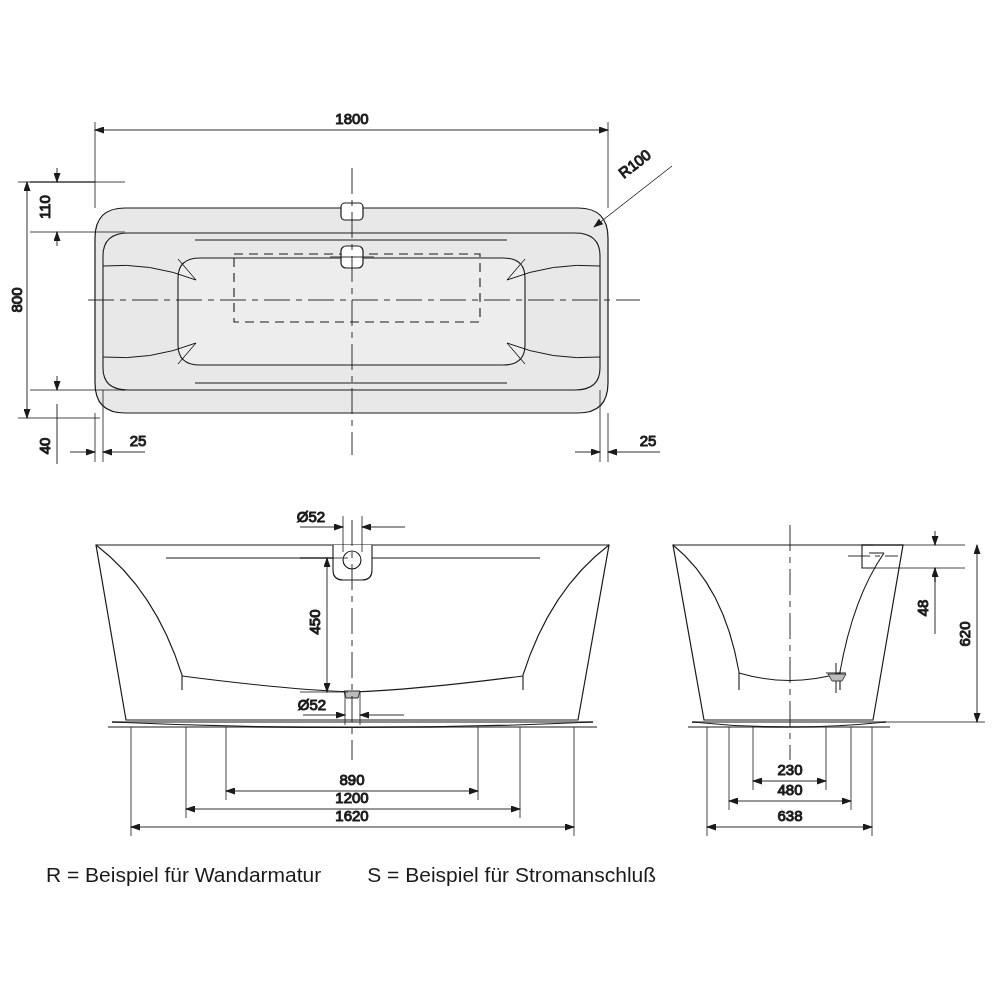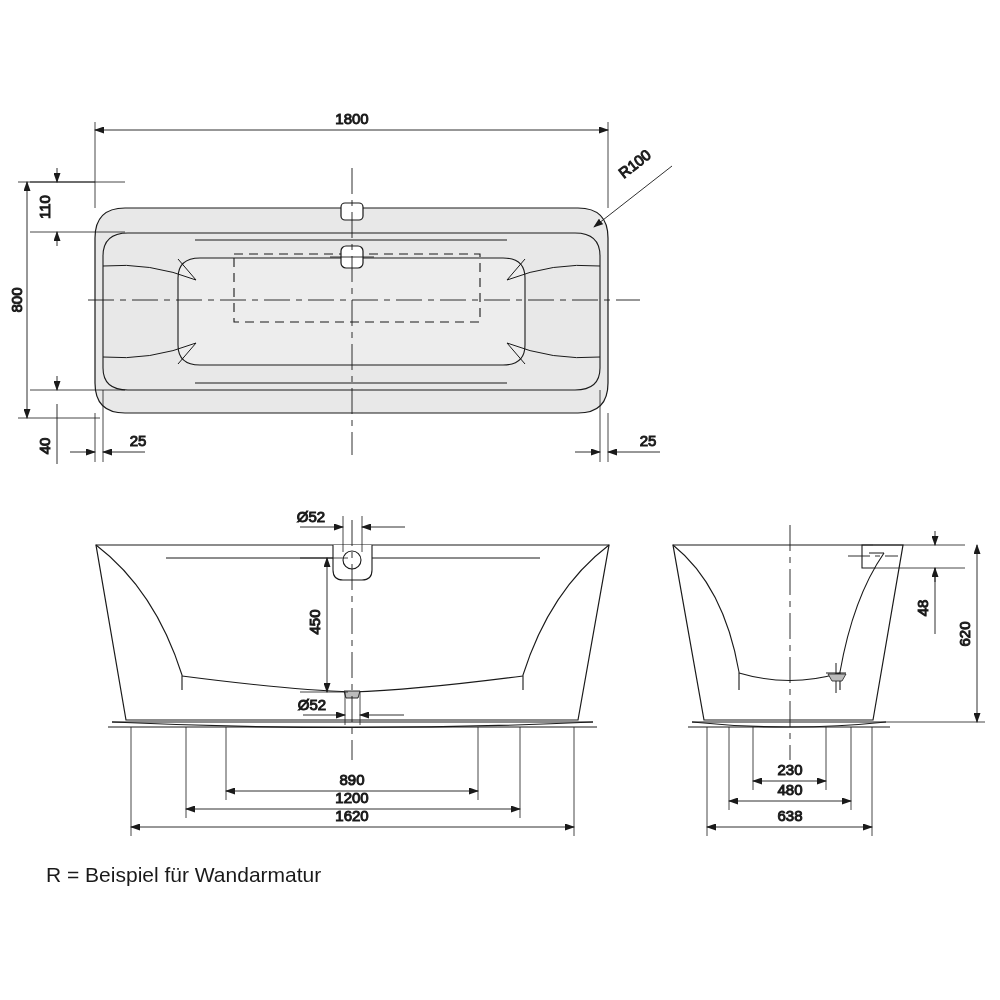--- a/index.html
+++ b/index.html
@@ -202,15 +202,16 @@
       <path d="M 872,727 L 872,836" stroke-width="0.8"></path>
       <line x1="707" y1="827" x2="872" y2="827" stroke-width="0.9" marker-start="url(#ah2)" marker-end="url(#ah)"></line>
       <text class="dimtxt" x="790" y="821" text-anchor="middle">638</text>
     </g>
 
     </g>
   </svg>
 
   <div class="legend-row">
     <span class="legend-item first">R = Beispiel für Wandarmatur</span>
+    <span class="legend-item second">S = Beispiel für Stromanschluß</span>
   </div>
 
 </div>
 
 </body></html>

